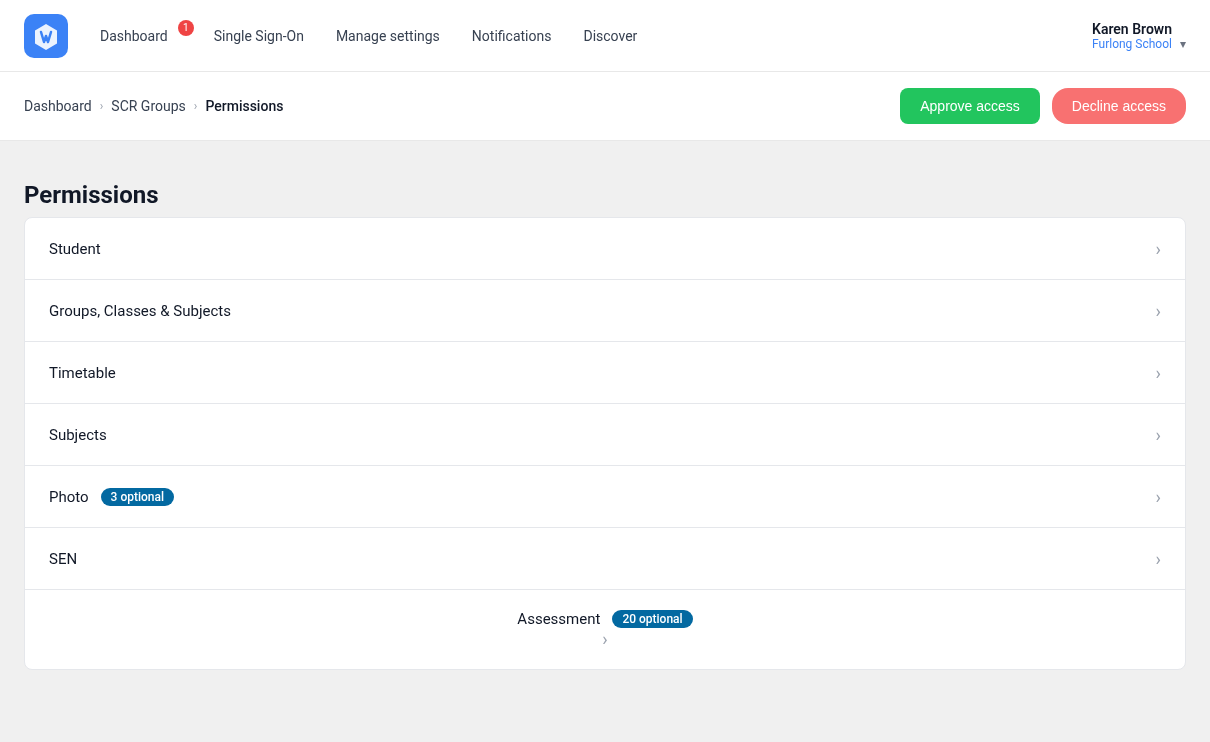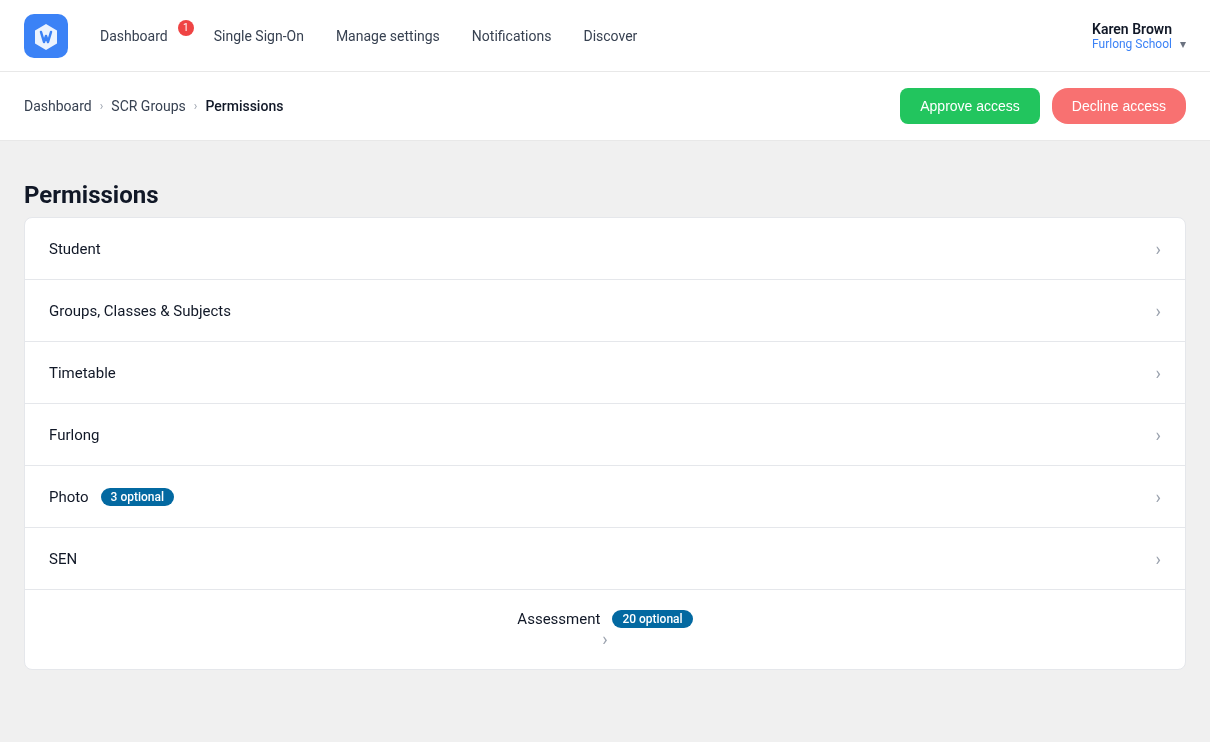--- a/index.html
+++ b/index.html
@@ -225,21 +225,21 @@
         <span class="chevron-right">›</span>
       </div>
       <div class="permission-item">
         <div class="permission-left">
           <span class="permission-name">Timetable</span>
         </div>
         <span class="chevron-right">›</span>
       </div>
       <div class="permission-item">
         <div class="permission-left">
-          <span class="permission-name">Furlong</span>
+          <span class="permission-name">Subjects</span>
         </div>
         <span class="chevron-right">›</span>
       </div>
       <div class="permission-item">
         <div class="permission-left">
           <span class="permission-name">Photo</span>
           <span class="optional-badge">3 optional</span>
         </div>
         <span class="chevron-right">›</span>
       </div>

